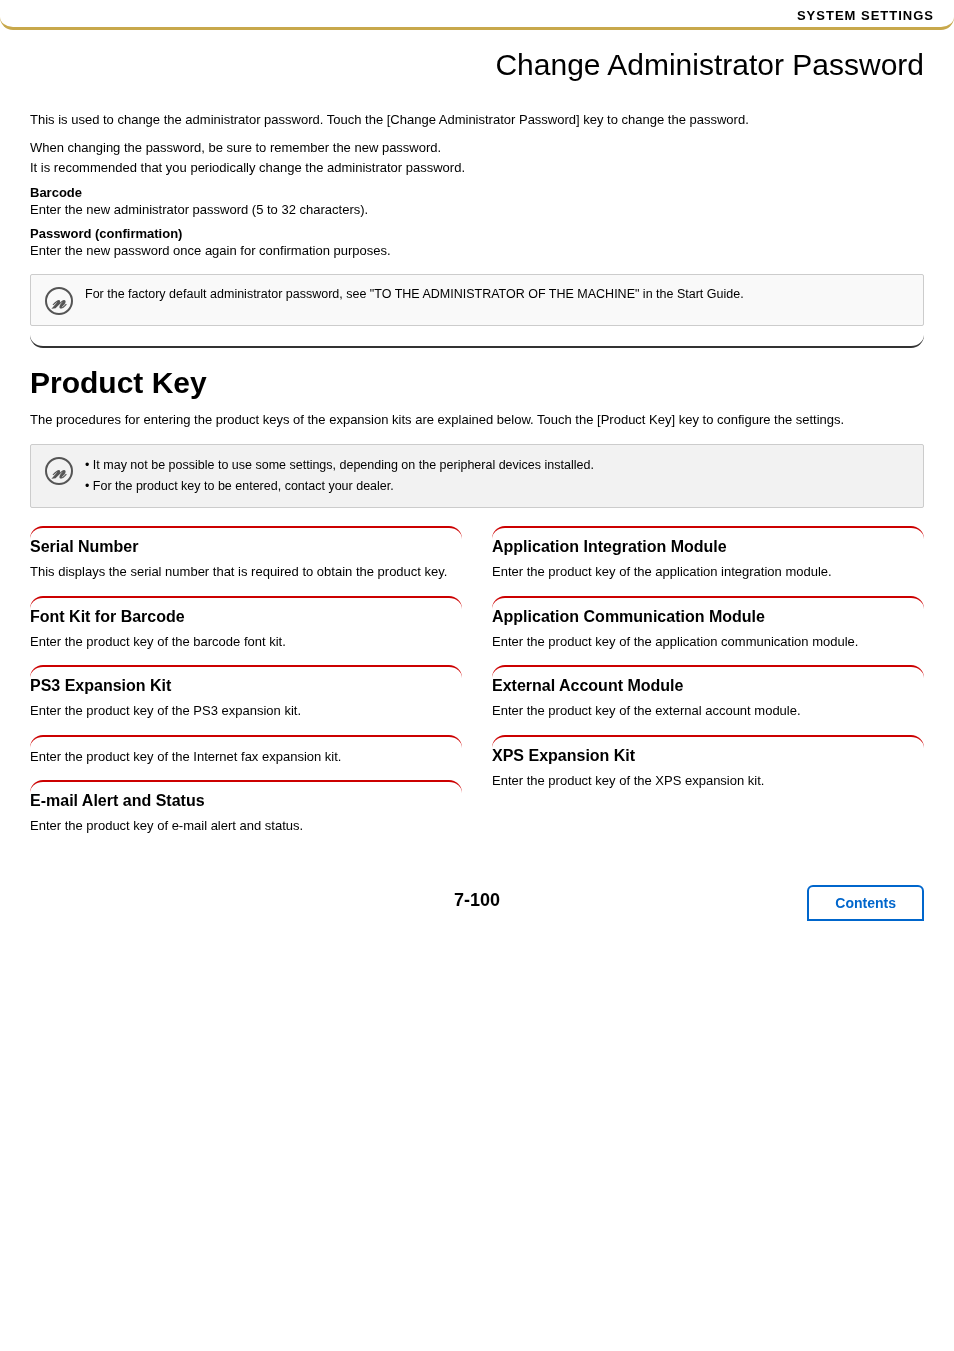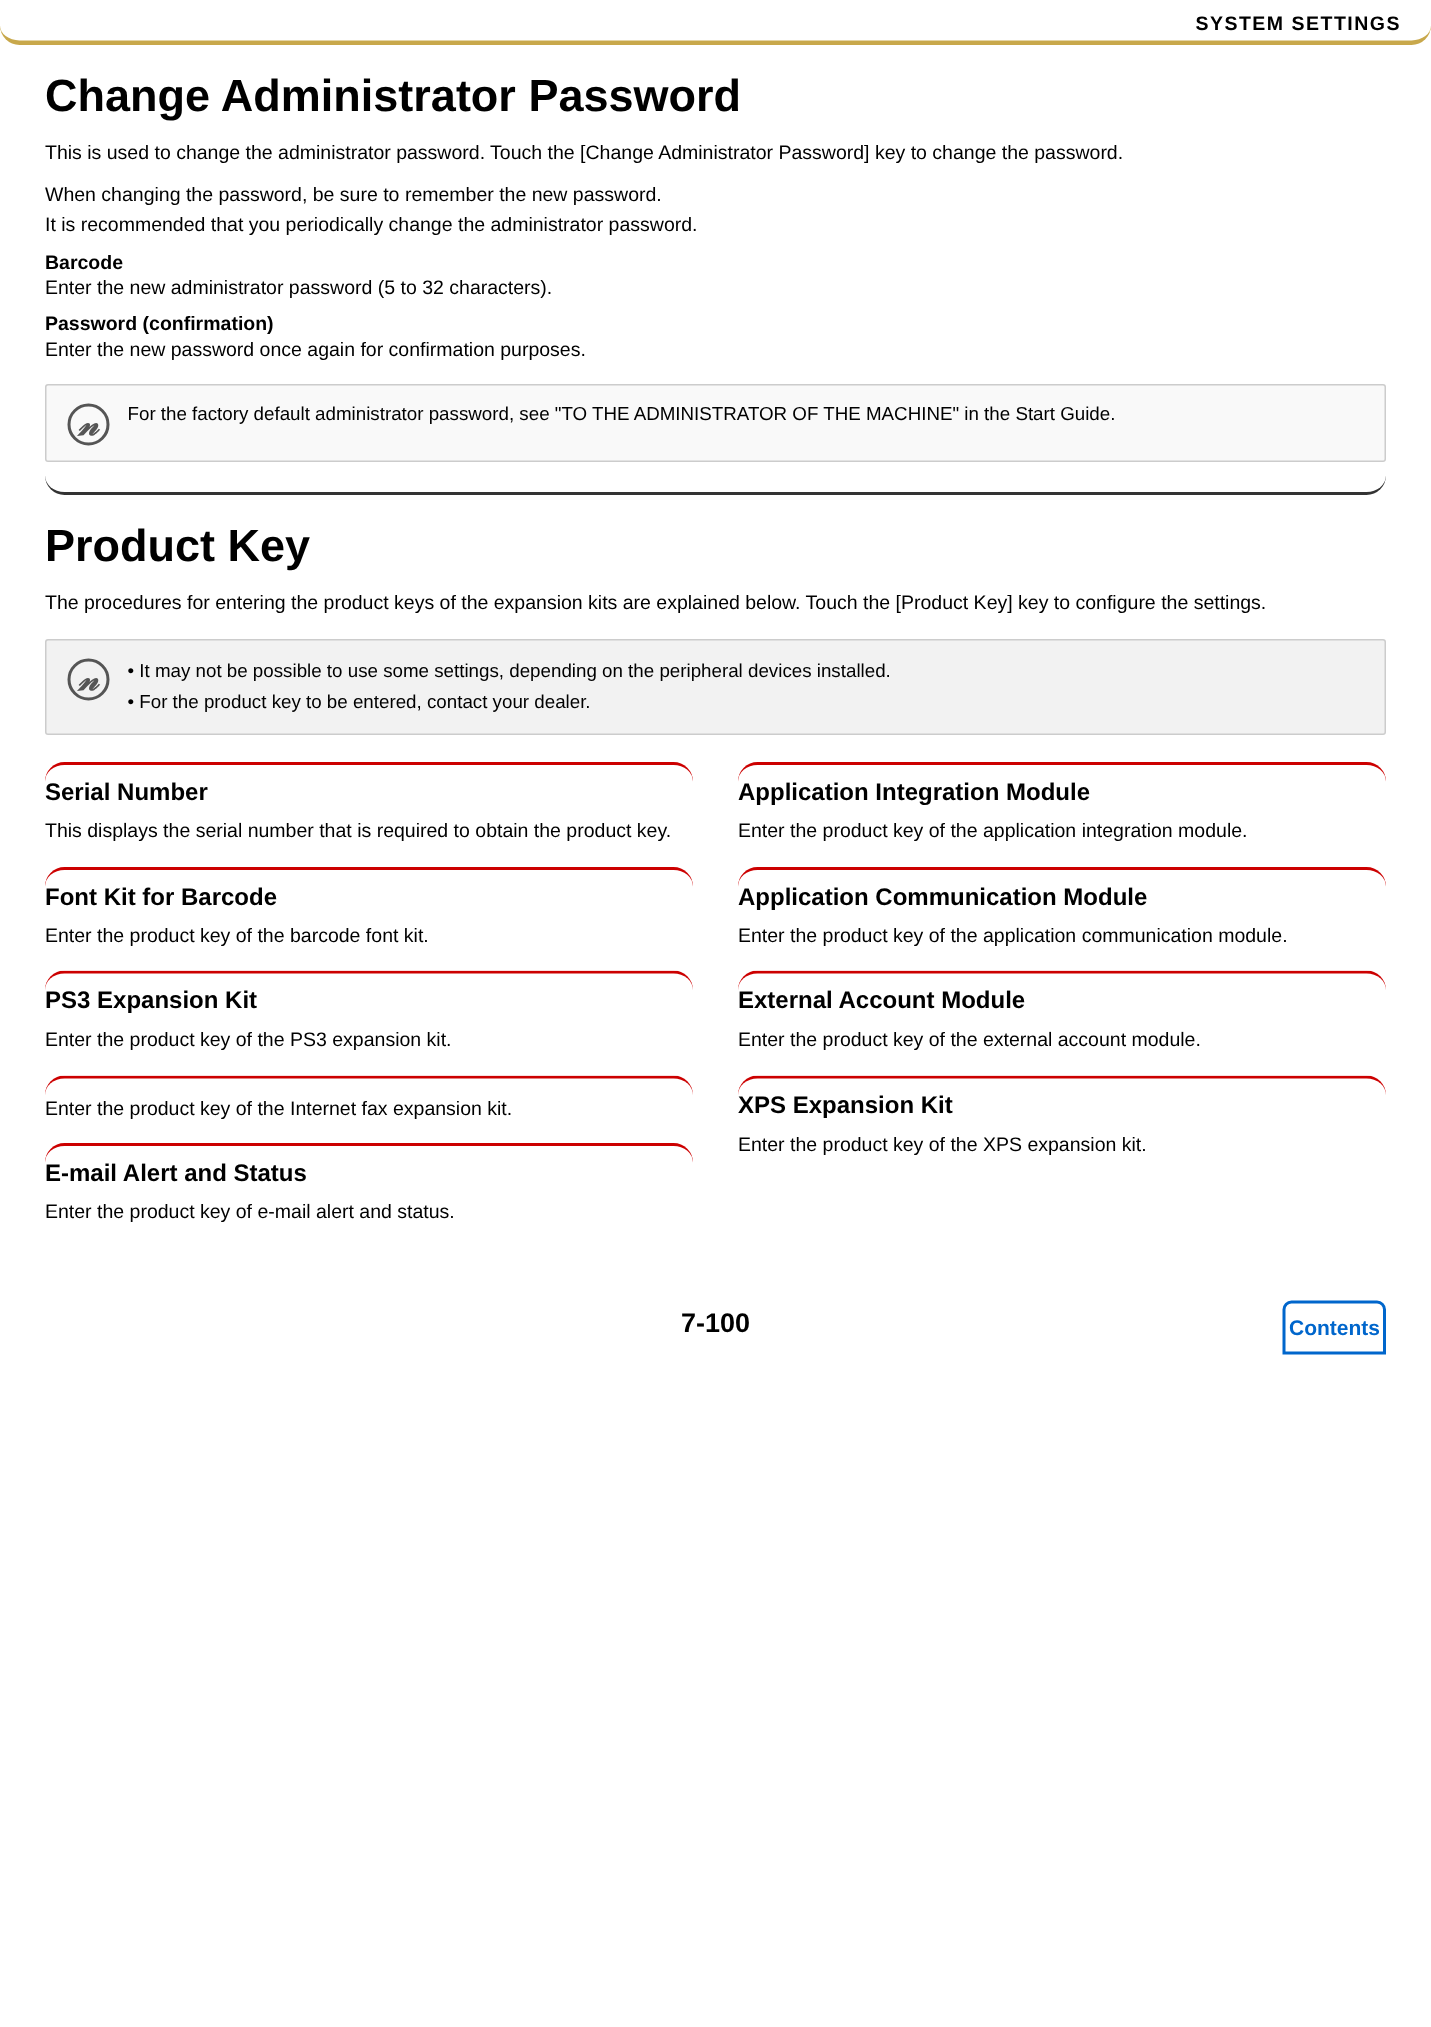--- a/index.html
+++ b/index.html
@@ -30,22 +30,23 @@
       padding: 0 30px;
     }
 
     
     .section-admin {
       padding: 18px 0 10px 0;
       border-bottom: 2px solid #333;
     }
     .section-title-large {
       font-size: 30px;
-      font-weight: bold;
-      margin-bottom: 10px;
+      font-weight: normal;
+      margin-bottom: 28px;
+      text-align: right;
     }
     .section-desc {
       font-size: 13px;
       margin-bottom: 8px;
       line-height: 1.5;
     }
     .section-desc-block {
       margin-bottom: 6px;
       line-height: 1.6;
     }
@@ -152,21 +153,21 @@
       text-align: center;
       flex: 1;
     }
     .contents-btn {
       position: absolute;
       right: 0;
       bottom: 0;
       background: #fff;
       border: 2px solid #0066cc;
       border-radius: 6px 6px 0 0;
-      padding: 8px 2px;
+      padding: 8px 26px;
       font-size: 14px;
       font-weight: bold;
       color: #0066cc;
       cursor: pointer;
     }
   </style>
 </head>
 <body>
 
 <div class="page-header">

